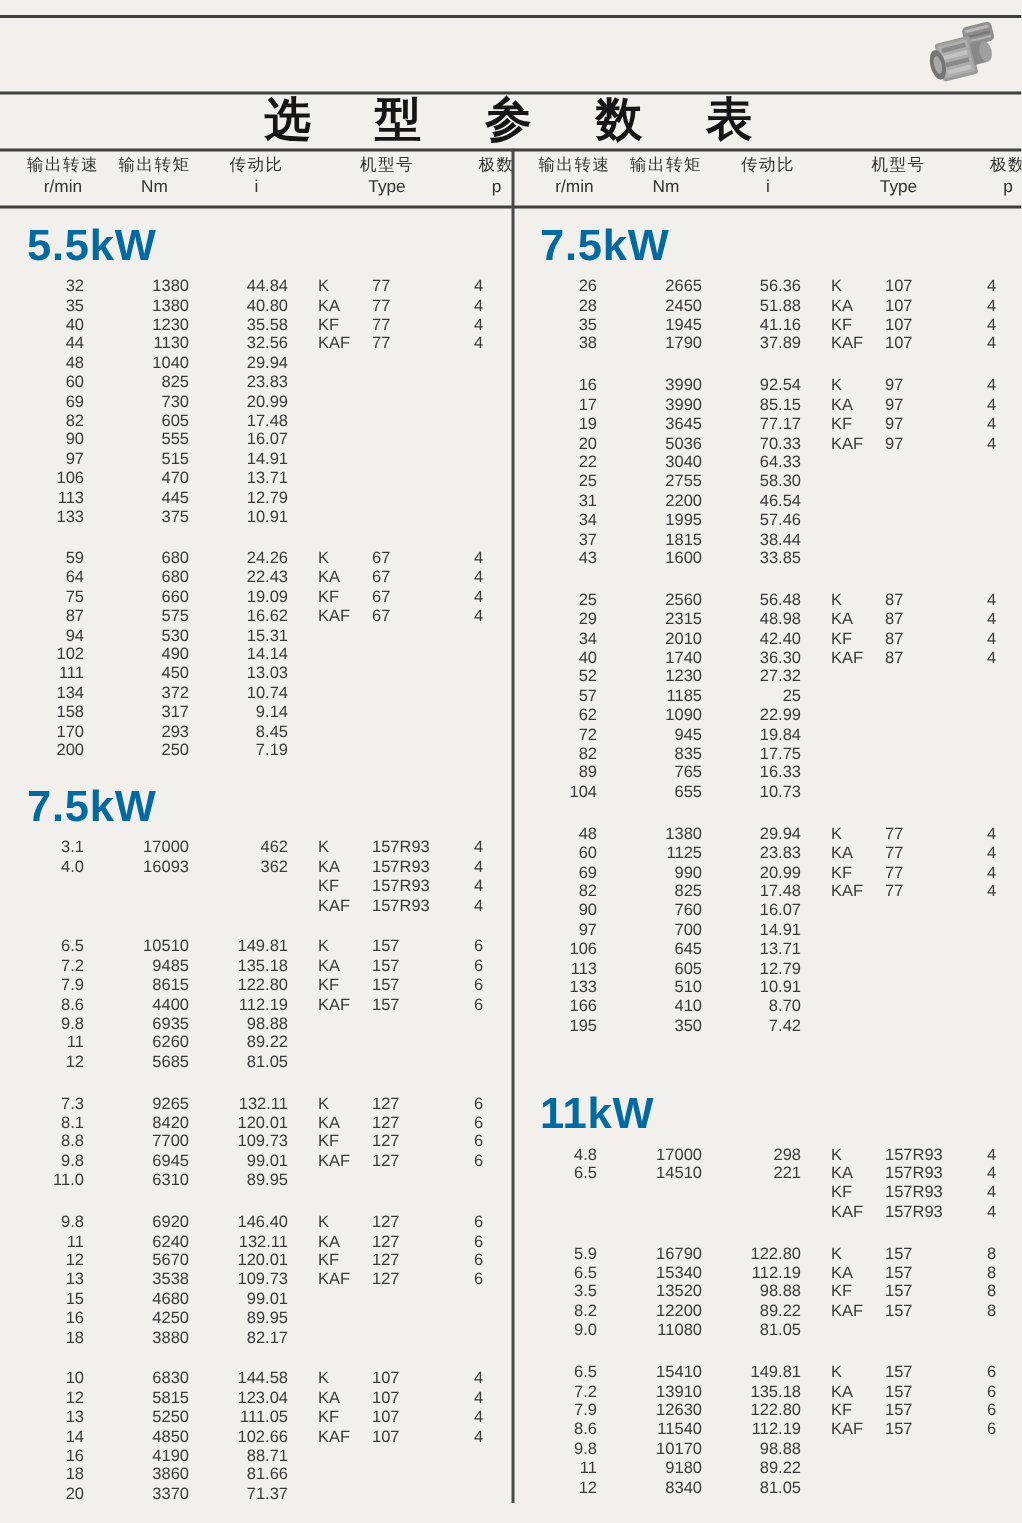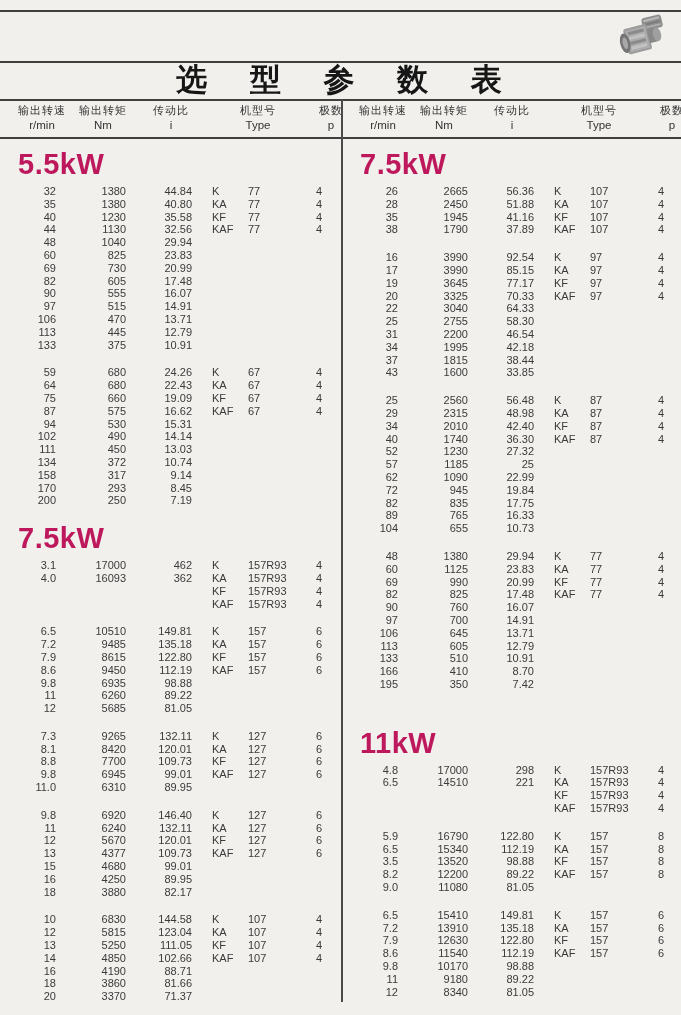--- a/index.html
+++ b/index.html
@@ -38,21 +38,21 @@
   .hcell { text-align:center; }
   .hlabel { font-size:11px; letter-spacing:1px; line-height:15px; color:#333; }
   .hunit  { font-size:11.5px; line-height:15px; color:#333; }
 
   .body-area { position:absolute; top:141px; left:0; right:0; }
   .half { position:absolute; top:0; width:334px; }
   #half-left  { left:4px; }
   #half-right { left:346px; }
 
   .power {
-    font-size:29px; font-weight:bold; color:#be185d;
+    font-size:29px; font-weight:bold; color:#0369a1;
     margin:7px 0 5px 14px; line-height:32px; letter-spacing:0.5px;
   }
   .block { margin-bottom:15px; }
   .row {
     display:grid;
     grid-template-columns:52px 70px 66px 108px 38px;
     height:12.8px; line-height:12.8px; font-size:11px;
     white-space:nowrap;
   }
   .c1,.c2,.c3 { text-align:right; }
@@ -459,21 +459,21 @@
           <span class="c2">8615</span>
           <span class="c3">122.80</span>
           <span class="c4">
             <span class="tp">KF</span>
             <span class="ts">157</span>
           </span>
           <span class="c5">6</span>
         </div>
         <div class="row">
           <span class="c1">8.6</span>
-          <span class="c2">9450</span>
+          <span class="c2">4400</span>
           <span class="c3">112.19</span>
           <span class="c4">
             <span class="tp">KAF</span>
             <span class="ts">157</span>
           </span>
           <span class="c5">6</span>
         </div>
         <div class="row">
           <span class="c1">9.8</span>
           <span class="c2">6935</span>
@@ -583,21 +583,21 @@
           <span class="c2">5670</span>
           <span class="c3">120.01</span>
           <span class="c4">
             <span class="tp">KF</span>
             <span class="ts">127</span>
           </span>
           <span class="c5">6</span>
         </div>
         <div class="row">
           <span class="c1">13</span>
-          <span class="c2">4377</span>
+          <span class="c2">3538</span>
           <span class="c3">109.73</span>
           <span class="c4">
             <span class="tp">KAF</span>
             <span class="ts">127</span>
           </span>
           <span class="c5">6</span>
         </div>
         <div class="row">
           <span class="c1">15</span>
           <span class="c2">4680</span>
@@ -772,21 +772,21 @@
           <span class="c2">3645</span>
           <span class="c3">77.17</span>
           <span class="c4">
             <span class="tp">KF</span>
             <span class="ts">97</span>
           </span>
           <span class="c5">4</span>
         </div>
         <div class="row">
           <span class="c1">20</span>
-          <span class="c2">3325</span>
+          <span class="c2">5036</span>
           <span class="c3">70.33</span>
           <span class="c4">
             <span class="tp">KAF</span>
             <span class="ts">97</span>
           </span>
           <span class="c5">4</span>
         </div>
         <div class="row">
           <span class="c1">22</span>
           <span class="c2">3040</span>
@@ -813,21 +813,21 @@
           <span class="c3">46.54</span>
           <span class="c4">
             <span class="tp"></span>
             <span class="ts"></span>
           </span>
           <span class="c5"></span>
         </div>
         <div class="row">
           <span class="c1">34</span>
           <span class="c2">1995</span>
-          <span class="c3">42.18</span>
+          <span class="c3">57.46</span>
           <span class="c4">
             <span class="tp"></span>
             <span class="ts"></span>
           </span>
           <span class="c5"></span>
         </div>
         <div class="row">
           <span class="c1">37</span>
           <span class="c2">1815</span>
           <span class="c3">38.44</span>

